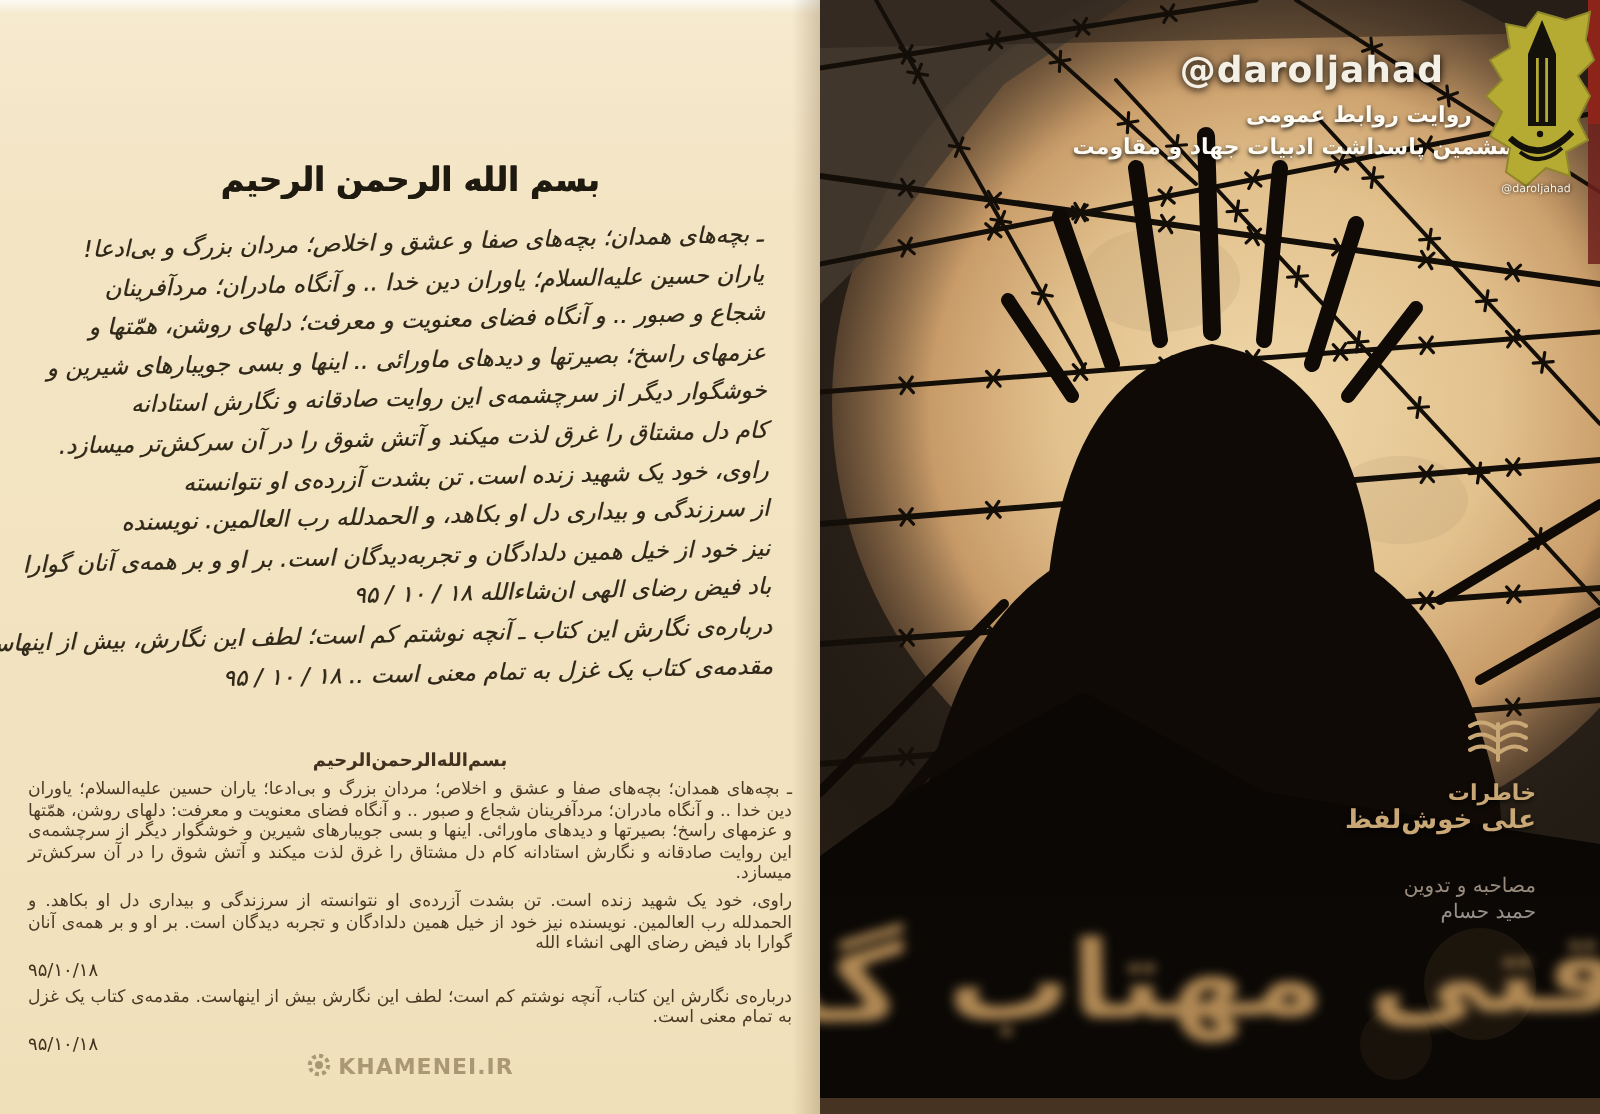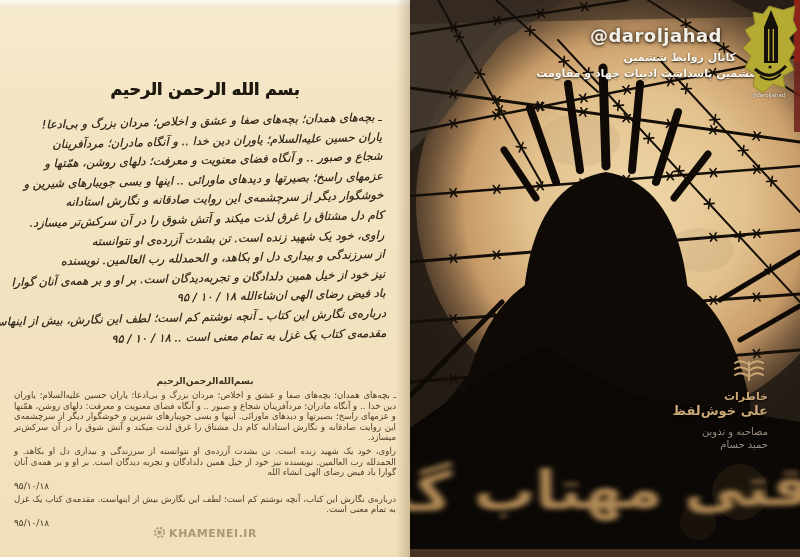--- a/index.html
+++ b/index.html
@@ -51,21 +51,21 @@
   .dj-logo{position:absolute;top:3px;right:1px;width:60px;height:104px;}
   .dj-handle{position:absolute;top:92px;right:4px;width:56px;text-align:center;
     font-size:5.5px;color:#f3efe2;text-shadow:0 0 2px rgba(0,0,0,.9);direction:ltr;}
 
   .credits{position:absolute;right:32px;top:358px;text-align:right;direction:rtl;}
   .pub-logo{display:block;margin:0 4px 6px auto;}
   .cr-label{font-size:11px;font-weight:bold;color:#c9a876;line-height:13px;
     text-shadow:0 1px 2px rgba(0,0,0,.7);}
   .cr-name{font-size:13px;font-weight:bold;color:#c9a876;line-height:16px;
     text-shadow:0 1px 2px rgba(0,0,0,.7);}
-  .cr-role{font-size:10px;color:#988b7d;line-height:13px;margin-top:6px;}
+  .cr-role{font-size:10px;color:#988b7d;line-height:13px;margin-top:18px;}
   .cr-editor{font-size:10px;color:#97918a;line-height:13px;}
 
   .book-title{position:absolute;left:-20px;right:-20px;top:458px;height:100px;
     direction:rtl;text-align:center;white-space:nowrap;
     font-size:54px;font-weight:bold;color:#c79a5f;
     transform:scaleX(1.14) rotate(-1deg);transform-origin:center;
     filter:blur(2.6px);opacity:.88;letter-spacing:2px;}
 </style>
 </head>
 <body>
@@ -321,21 +321,21 @@
       <circle cx="288" cy="522" r="18" fill="#47351f" opacity="0.22"></circle>
       <rect x="0" y="549" width="390" height="8" fill="#5c422c" opacity="0.75"></rect>
 
       <rect x="384" y="0" width="6" height="62" fill="#8c241a"></rect>
       <rect x="384" y="62" width="6" height="70" fill="#6e211c" opacity="0.85"></rect>
     </svg>
 
     <div class="book-title">وقتی مهتاب گم شد</div>
 
     <div class="channel-handle">@daroljahad</div>
-    <div class="channel-l1">کانال روابط ششمین</div>
+    <div class="channel-l1">روایت روابط عمومی</div>
     <div class="channel-l2">ششمین پاسداشت ادبیات جهاد و مقاومت</div>
 
     <svg class="dj-logo" viewBox="0 0 60 104">
       <polygon fill="#b5ab33" stroke="#8f872a" stroke-width="1" points="30,3 44,7 56,3 54,17 58,27 50,35 56,45 50,57 55,67 44,73 46,85 34,81 24,90 14,83 16,71 6,65 12,53 4,45 12,37 6,27 16,21 14,9 24,11"></polygon>
       <polygon points="25,24 39,24 32,7" fill="#14110a"></polygon>
       <rect x="25" y="24" width="14" height="36" fill="#14110a"></rect>
       <line x1="29.7" y1="26" x2="29.7" y2="58" stroke="#b5ab33" stroke-width="1.4"></line>
       <line x1="34.3" y1="26" x2="34.3" y2="58" stroke="#b5ab33" stroke-width="1.4"></line>
       <path d="M16,66 Q31,80 47,63" stroke="#14110a" stroke-width="3.2" fill="none"></path>
       <path d="M21,73 Q31,81 42,71" stroke="#14110a" stroke-width="2" fill="none"></path>

